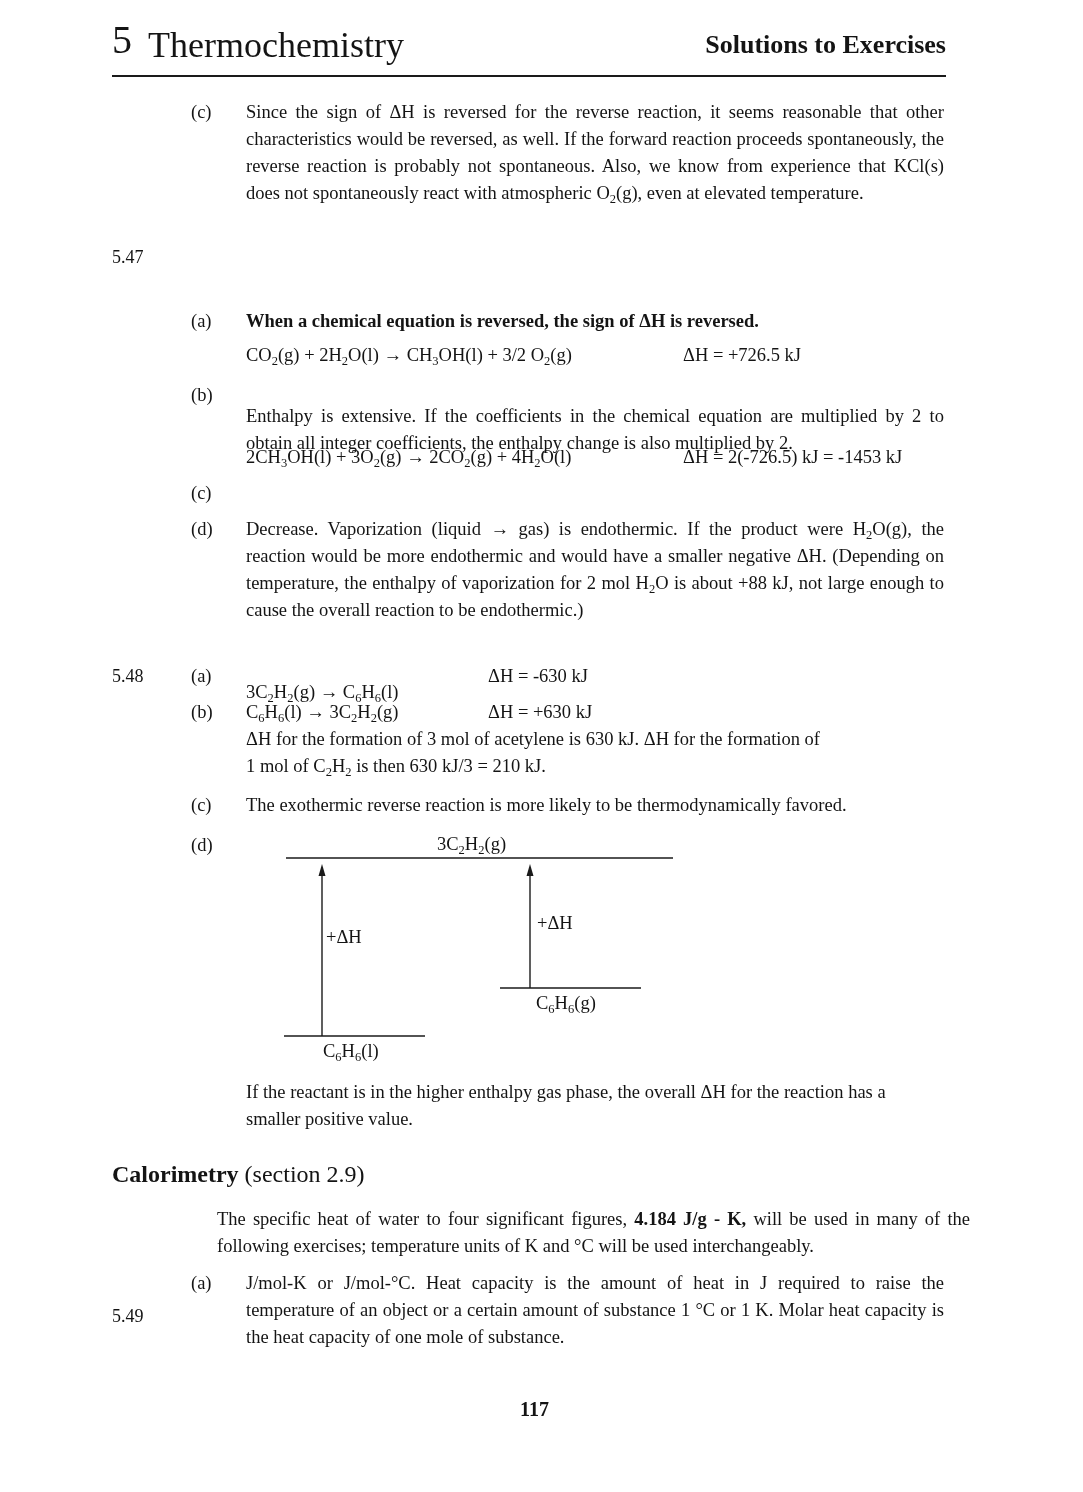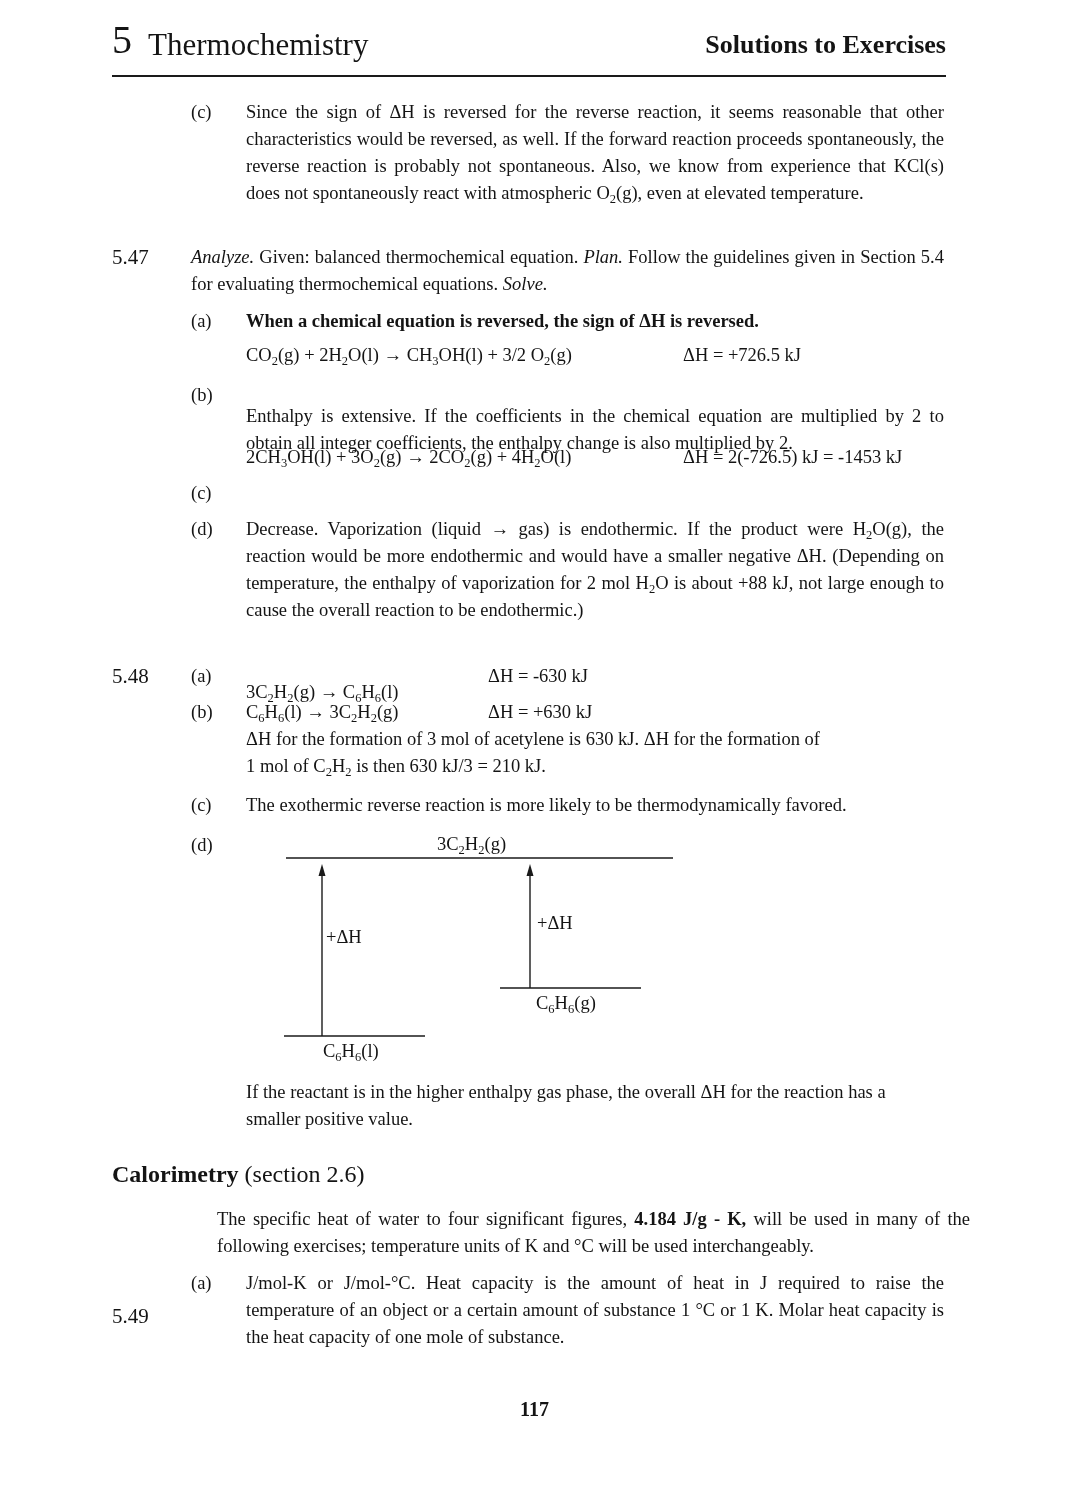--- a/index.html
+++ b/index.html
@@ -6,27 +6,27 @@
   body {
     width: 1083px; height: 1492px; position: relative; overflow: hidden;
     font-family: "Liberation Serif", "DejaVu Serif", serif;
     color: #141414;
   }
   .page { position: absolute; left: 0; top: 0; width: 1083px; height: 1492px; }
 
   
   .hdr { position: absolute; left: 112px; top: 14px; width: 834px; height: 60px; }
   .hdr-num { position: absolute; left: 0; top: 2px; font-size: 40px; line-height: 48px; }
-  .hdr-title { position: absolute; left: 36px; top: 14px; font-size: 31px; line-height: 34px; }
+  .hdr-title { position: absolute; left: 36px; top: 14px; font-size: 36px; line-height: 34px; }
   .hdr-right { position: absolute; right: 0; top: 14px; font-size: 26px; line-height: 34px; font-weight: bold; }
   .hdr-rule { position: absolute; left: 112px; top: 75px; width: 834px; height: 2px; background: #1a1a1a; }
 
   .t { position: absolute; font-size: 18.5px; line-height: 27px; }
   .just { text-align: justify; text-align-last: left; }
-  .num { position: absolute; font-size: 21px; line-height: 27px; }
+  .num { position: absolute; font-size: 18px; line-height: 27px; }
   .lbl { position: absolute; font-size: 18.5px; line-height: 27px; }
   sub { font-size: 12.5px; vertical-align: -4px; line-height: 0; }
   .it { font-style: italic; }
   .bd { font-weight: bold; }
 
   .section-title { position: absolute; left: 112px; top: 1158px; font-size: 24px; line-height: 32px; }
   .section-title .bd { font-weight: bold; }
 
   .page-num { position: absolute; left: 0; width: 1069px; top: 1395px; text-align: center; font-size: 20px; font-weight: bold; line-height: 28px; }
 
@@ -41,21 +41,20 @@
     <span class="hdr-num">5</span>
     <span class="hdr-title">Thermochemistry</span>
     <span class="hdr-right">Solutions to Exercises</span>
   </div>
   <div class="hdr-rule"></div>
 
   <span class="lbl" style="left:191px; top:99px;">(c)</span>
   <div class="t just" style="left:246px; top:99px; width:698px;"><span>Since the sign of ΔH is reversed for the reverse reaction, it seems reasonable that other characteristics would be reversed, as well. If the forward reaction proceeds spontaneously, the reverse reaction is probably not spontaneous. Also, we know from experience that KCl(s) does not spontaneously react with atmospheric O</span><sub>2</sub><span>(g), even at elevated temperature.</span></div>
 
   <span class="num" style="left:112px; top:244px;">5.47</span>
-  <div class="t just" style="left:191px; top:244px; width:753px;"><span class="it">Analyze.</span><span> Given: balanced thermochemical equation. </span><span class="it">Plan.</span><span> Follow the guidelines given in Section 5.4 for evaluating thermochemical equations.        </span><span class="it">Solve.</span></div>
 
   <span class="lbl" style="left:191px; top:308px;">(a)</span>
   <div class="t" style="left:246px; top:308px; width:698px;font-weight:bold;"><span>When a chemical equation is reversed, the sign of ΔH is reversed.</span></div>
   <div class="t" style="left:246px; top:342px;"><span>CO</span><sub>2</sub><span>(g) + 2H</span><sub>2</sub><span>O(l) → CH</span><sub>3</sub><span>OH(l) + 3/2 O</span><sub>2</sub><span>(g)</span></div>
   <div class="t" style="left:683px; top:342px;">ΔH = +726.5 kJ</div>
 
   <span class="lbl" style="left:191px; top:382px;">(b)</span>
   <div class="t just" style="left:246px; top:382px; width:698px;margin-top:21px;"><span>Enthalpy is extensive. If the coefficients in the chemical equation are multiplied by 2 to obtain all integer coefficients, the enthalpy change is also multiplied by 2.</span></div>
   <div class="t" style="left:246px; top:444px;"><span>2CH</span><sub>3</sub><span>OH(l) + 3O</span><sub>2</sub><span>(g) → 2CO</span><sub>2</sub><span>(g) + 4H</span><sub>2</sub><span>O(l)</span></div>
   <div class="t" style="left:683px; top:444px;">ΔH = 2(-726.5) kJ = -1453 kJ</div>
@@ -94,21 +93,21 @@
   </svg>
   <div class="t" style="left:437px; top:831px;"><span>3C</span><sub>2</sub><span>H</span><sub>2</sub><span>(g)</span></div>
   <div class="t" style="left:326px; top:924px;">+ΔH</div>
   <div class="t" style="left:537px; top:910px;">+ΔH</div>
   <div class="t" style="left:323px; top:1038px;"><span>C</span><sub>6</sub><span>H</span><sub>6</sub><span>(l)</span></div>
   <div class="t" style="left:536px; top:990px;"><span>C</span><sub>6</sub><span>H</span><sub>6</sub><span>(g)</span></div>
 
   <div class="t" style="left:246px; top:1079px; width:698px;"><span>If the reactant is in the higher enthalpy gas phase, the overall ΔH for the reaction has a smaller positive value.</span></div>
 
   <div class="section-title">
-    <span class="bd">Calorimetry</span><span> (section 2.6)</span>
+    <span class="bd">Calorimetry</span><span> (section 2.9)</span>
   </div>
   <div class="t just" style="left:191px; top:1206px; width:753px;margin-left:26px;"><span>The specific heat of water to four significant figures, </span><span class="bd">4.184 J/g - K,</span><span>  will be used in many of the following exercises; temperature units of K and °C will be used interchangeably.</span></div>
 
   <span class="num" style="left:112px; top:1303px;">5.49</span>
   <span class="lbl" style="left:191px; top:1270px;">(a)</span>
   <div class="t just" style="left:246px; top:1270px; width:698px;"><span>J/mol-K or J/mol-°C. Heat capacity is the amount of heat in J required to raise the temperature of an object or a certain amount of  substance 1 °C or 1 K.  Molar heat capacity is the heat capacity of one mole of substance.</span></div>
 
   <div class="page-num">117</div>
 </div>
 

